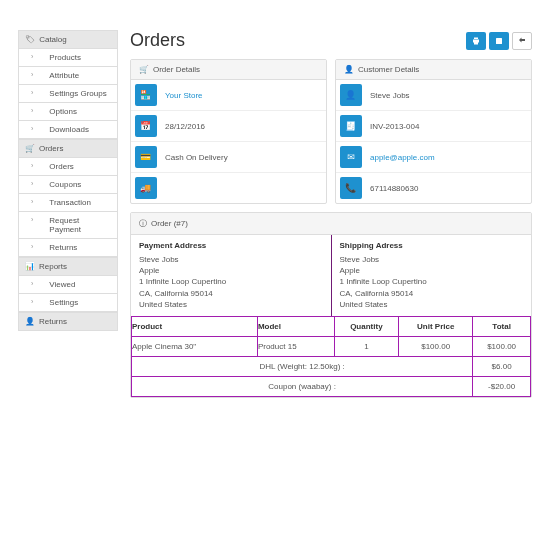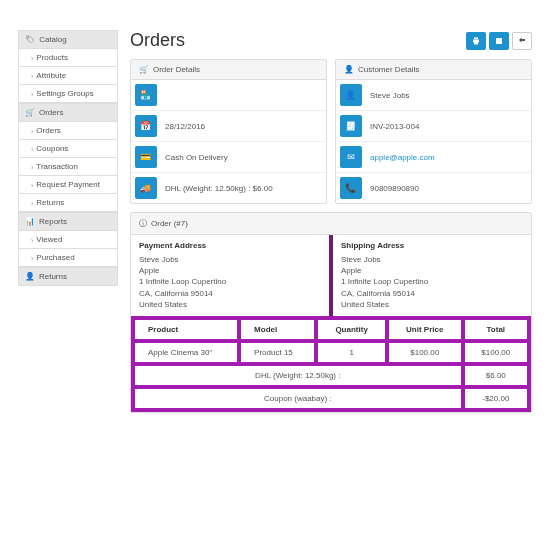--- a/index.html
+++ b/index.html
@@ -1,44 +1,44 @@
 <!DOCTYPE html>
 <html><head>
 <meta charset="utf-8">
 <style>
 *{box-sizing:border-box;margin:0;padding:0;font-family:-apple-system,Helvetica,Arial,sans-serif}
 body{background:#fff;font-size:8px;color:#333}
 .wrap{display:flex;padding:30px 18px 0 18px;gap:12px}
 .sidebar{width:100px;flex-shrink:0}
 .sb-head{background:#e7e7e7;padding:4px 6px;color:#555;display:flex;align-items:center;gap:4px;border:1px solid #ddd}
-.sb-item{background:#fff;padding:4px 6px 4px 12px;color:#555;border:1px solid #ddd;border-top:none;display:flex;align-items:flex-end;gap:3px;cursor:pointer}
+.sb-item{background:#fff;padding:4px 6px 4px 12px;color:#555;border:1px solid #ddd;border-top:none;display:flex;align-items:flex-start;gap:16px;cursor:pointer}
 .sb-item .chev{color:#999;font-size:7px}
 .main{flex:1}
 .page-head{display:flex;justify-content:space-between;align-items:center;margin-bottom:8px}
 .page-title{font-size:18px;font-weight:400;color:#333}
 .btns{display:flex;gap:3px}
 .btn{width:20px;height:18px;border-radius:2px;display:flex;align-items:center;justify-content:center;color:#fff;cursor:pointer}
 .btn-blue{background:#1e91cf}
 .btn-grey{background:#fff;border:1px solid #ccc;color:#555}
 .panels{display:flex;gap:8px;margin-bottom:8px}
 .panel{flex:1;border:1px solid #ddd;border-radius:2px}
 .panel-head{background:#f5f5f5;padding:5px 8px;color:#555;display:flex;align-items:center;gap:4px;border-bottom:1px solid #ddd}
 .row{display:flex;border-bottom:1px solid #eee}
 .row:last-child{border-bottom:none}
 .row .ic{width:22px;height:22px;background:#1e91cf;color:#fff;display:flex;align-items:center;justify-content:center;margin:4px;border-radius:2px;font-size:9px;flex-shrink:0}
 .row .val{display:flex;align-items:center;padding:0 4px;color:#555}
 .row .link{color:#1e91cf;cursor:pointer}
 .panel2{border:1px solid #ddd;border-radius:2px}
 .addr-row{display:flex}
-.addr-col{flex:1;padding:6px 8px;border-right:4px solid #701a75}
+.addr-col{flex:1;padding:6px 8px;border-right:1px solid #701a75}
 .addr-col:last-child{border-right:none}
 .addr-head{font-weight:700;color:#333;margin-bottom:4px}
 .addr-line{color:#555;line-height:1.4}
 table{width:100%;border-collapse:collapse;border-top:1px solid #ddd}
-th,td{padding:5px 13px;border:4px solid #a21caf;text-align:left;color:#555}
+th,td{padding:5px 0;border:1px solid #a21caf;text-align:left;color:#555}
 th{font-weight:700;color:#333}
 .ar{text-align:center}
 svg{width:8px;height:8px}
 </style>
 </head>
 <body>
 
 <div class="wrap">
   <div class="sidebar" id="sidebar">
       <div class="sb-head">
@@ -50,20 +50,28 @@
         <span>Products</span>
       </div>
       <div class="sb-item">
         <span class="chev">›</span>
         <span>Attribute</span>
       </div>
       <div class="sb-item">
         <span class="chev">›</span>
         <span>Settings Groups</span>
       </div>
+      <div class="sb-item">
+        <span class="chev">›</span>
+        <span>Options</span>
+      </div>
+      <div class="sb-item">
+        <span class="chev">›</span>
+        <span>Downloads</span>
+      </div>
       <div class="sb-head">
         <span>🛒</span>
         <span>Orders</span>
       </div>
       <div class="sb-item">
         <span class="chev">›</span>
         <span>Orders</span>
       </div>
       <div class="sb-item">
         <span class="chev">›</span>
@@ -84,21 +92,21 @@
       <div class="sb-head">
         <span>📊</span>
         <span>Reports</span>
       </div>
       <div class="sb-item">
         <span class="chev">›</span>
         <span>Viewed</span>
       </div>
       <div class="sb-item">
         <span class="chev">›</span>
-        <span>Purchased</span>
+        <span>Settings</span>
       </div>
       <div class="sb-head">
         <span>👤</span>
         <span>Returns</span>
       </div>
     </div>
   <div class="main">
     <div class="page-head">
       <div class="page-title">Orders</div>
       <div class="btns">
@@ -121,32 +129,32 @@
     </div>
 
     <div class="panels">
       <div class="panel">
         <div class="panel-head">
             <span>🛒</span>
             <span>Order Details</span>
           </div>
         <div class="row">
             <div class="ic">🏪</div>
+            <div class="val link">Your Store</div>
           </div>
         <div class="row">
             <div class="ic">📅</div>
             <div class="val">28/12/2016</div>
           </div>
         <div class="row">
             <div class="ic">💳</div>
             <div class="val">Cash On Delivery</div>
           </div>
         <div class="row">
             <div class="ic">🚚</div>
-            <div class="val">DHL (Weight: 12.50kg) : $6.00</div>
           </div>
       </div>
       <div class="panel">
         <div class="panel-head">
             <span>👤</span>
             <span>Customer Details</span>
           </div>
         <div class="row">
             <div class="ic">👤</div>
             <div class="val">Steve Jobs</div>
@@ -154,21 +162,21 @@
         <div class="row">
             <div class="ic">🧾</div>
             <div class="val">INV-2013-004</div>
           </div>
         <div class="row">
             <div class="ic">✉</div>
             <div class="val link">apple@apple.com</div>
           </div>
         <div class="row">
             <div class="ic">📞</div>
-            <div class="val">90809890890</div>
+            <div class="val">67114880630</div>
           </div>
       </div>
     </div>
 
     <div class="panel2">
       <div class="panel-head">
           <span>ⓘ</span>
           <span>Order (#7)</span>
         </div>
       <div class="addr-row">

